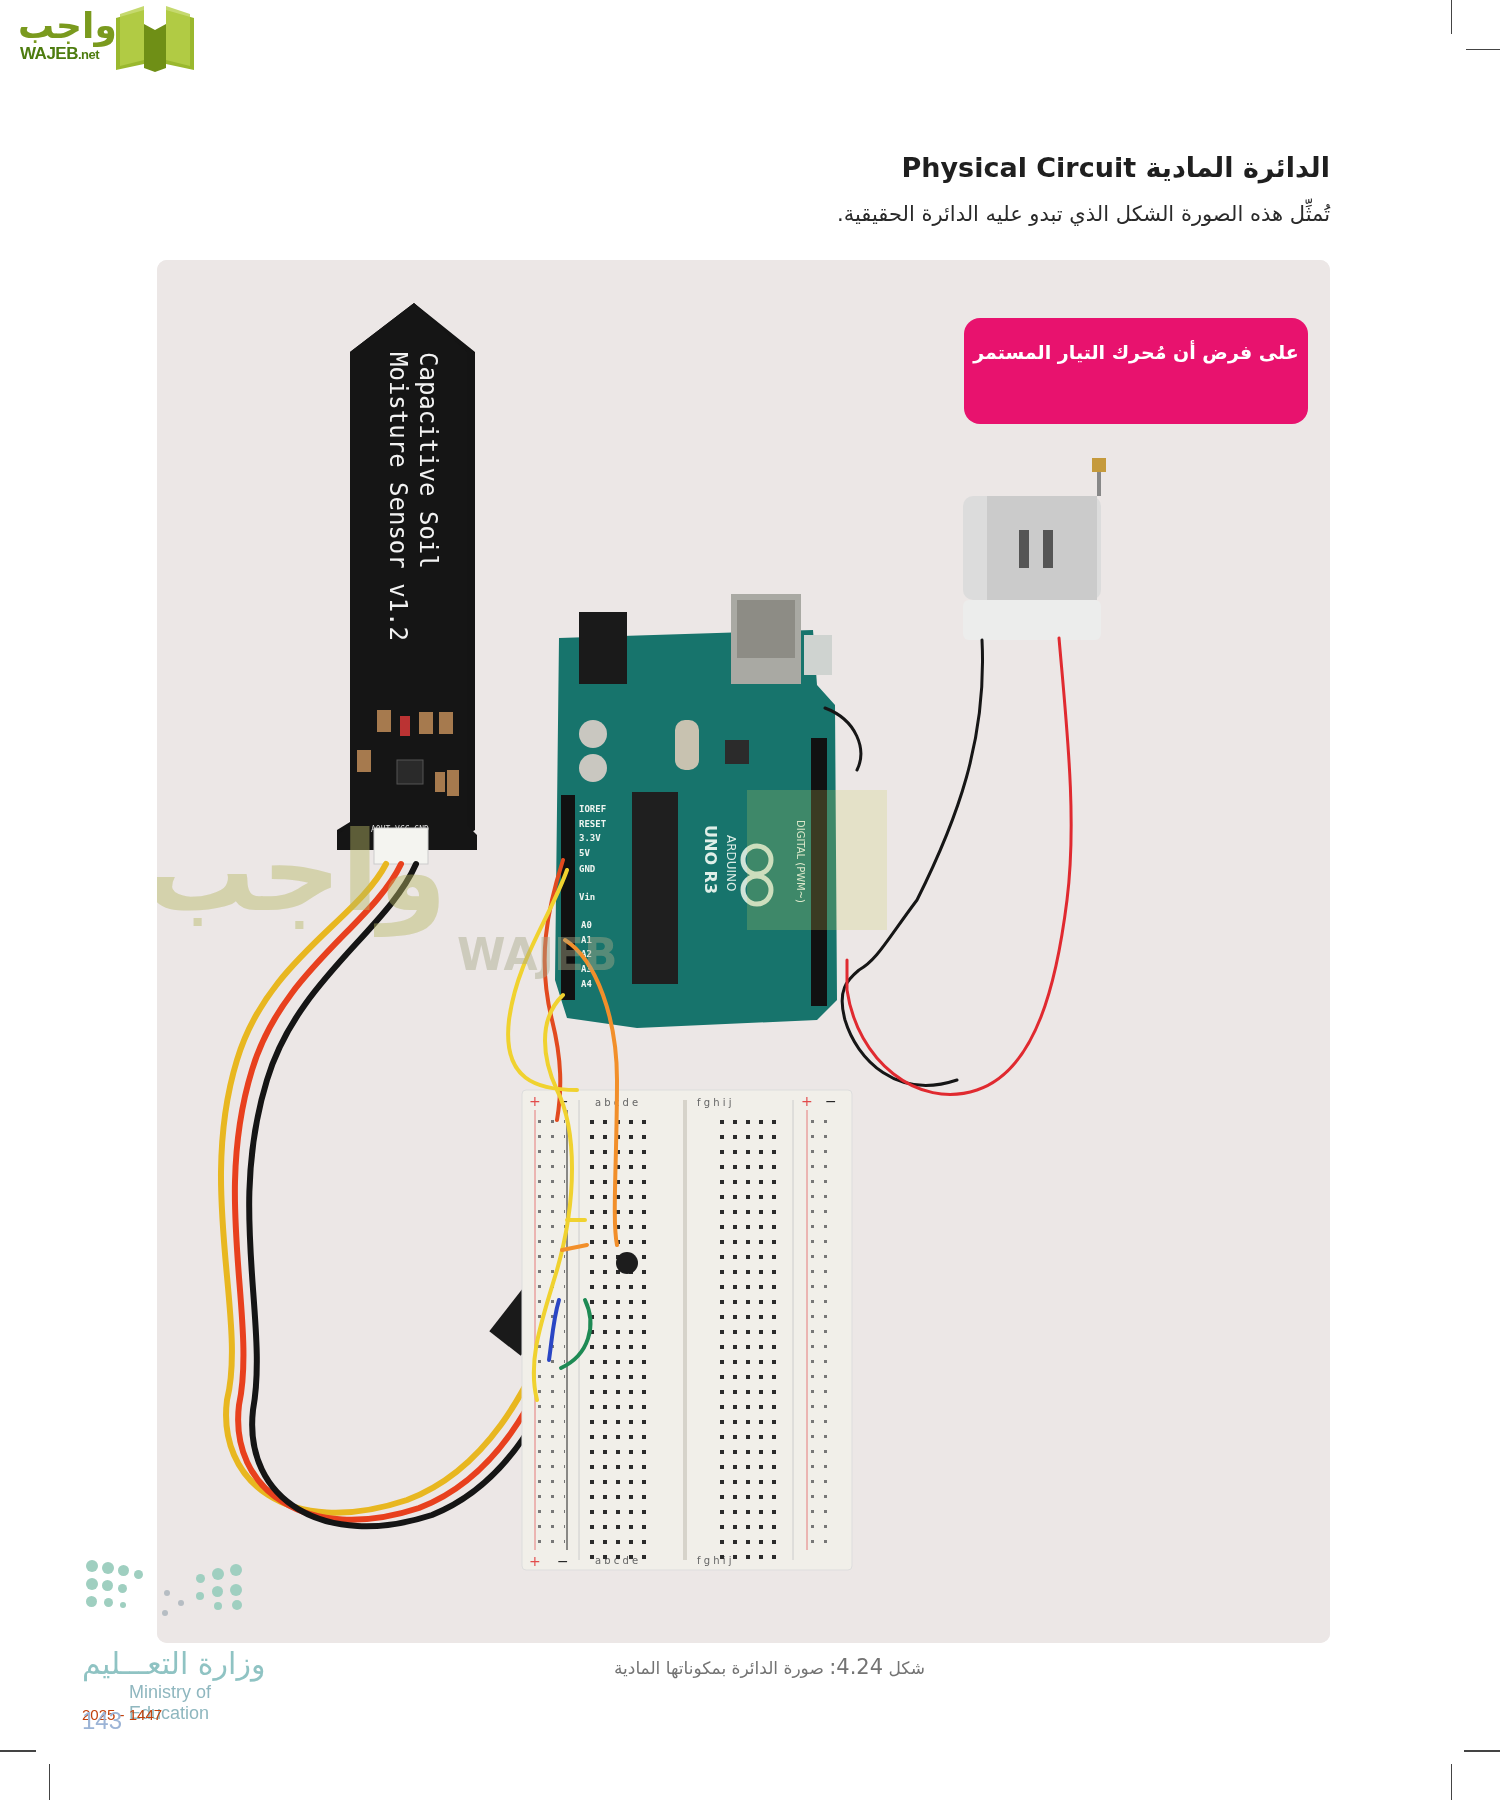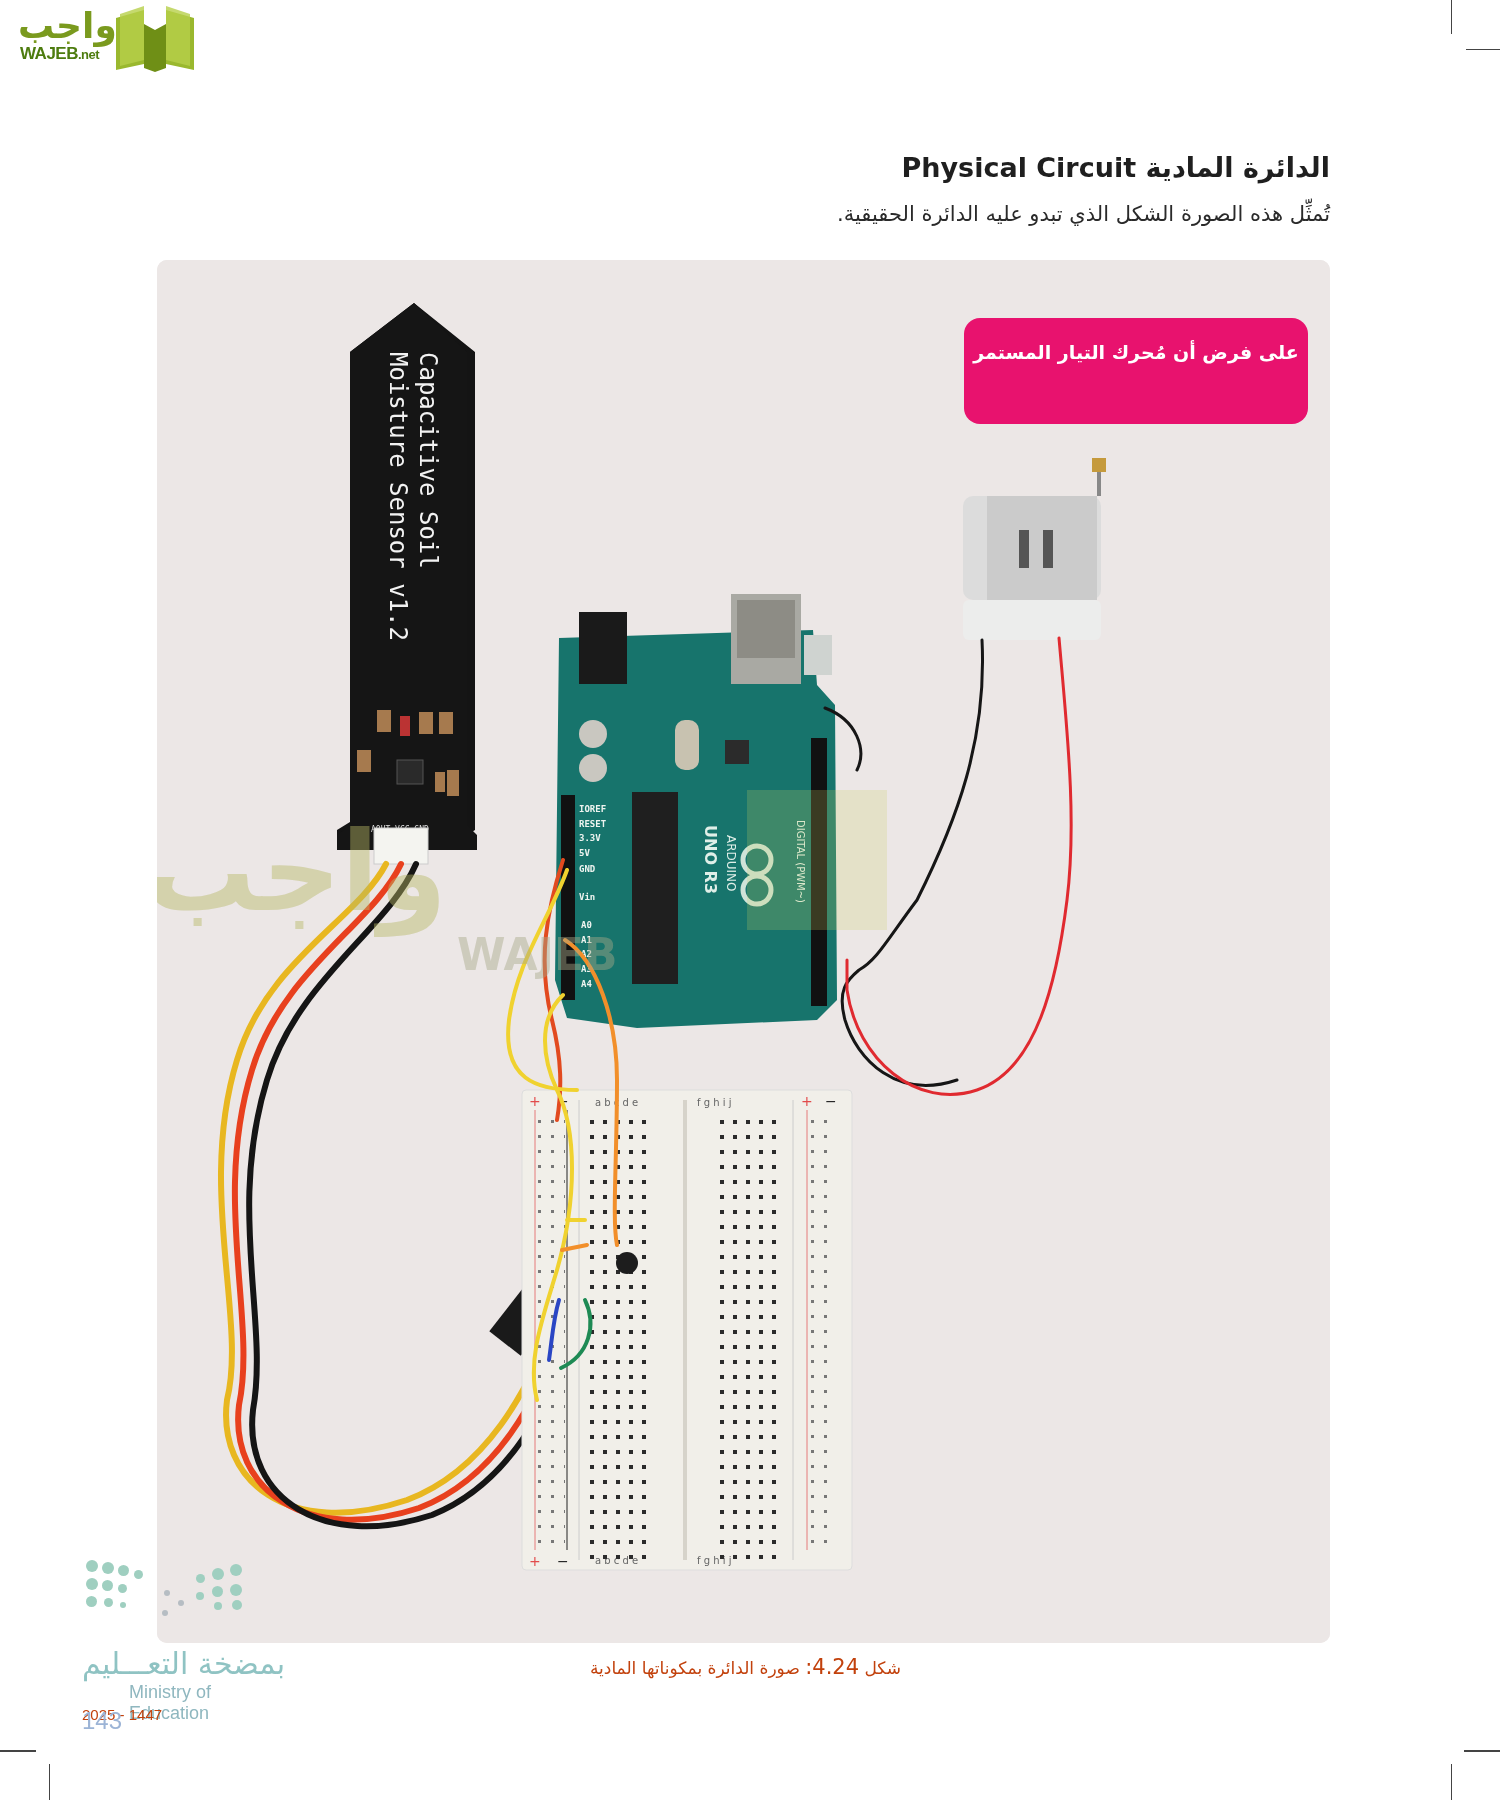--- a/index.html
+++ b/index.html
@@ -6,21 +6,21 @@
   body { width:1500px; height:1800px; background:#ffffff; position:relative; overflow:hidden; font-family:"DejaVu Sans", sans-serif; }
   .crop { position:absolute; background:#444; }
   .logo { position:absolute; left:8px; top:4px; width:180px; height:64px; }
   .logo-ar { position:absolute; left:10px; top:2px; font-size:36px; font-weight:bold; color:#7a9a1e; direction:rtl; line-height:40px; }
   .logo-en { position:absolute; left:12px; top:40px; font-size:17px; font-weight:bold; color:#4d7c0f; font-family:"Liberation Sans", sans-serif; letter-spacing:-0.5px; }
   .logo-en small { font-size:13px; }
   .heading { position:absolute; right:170px; top:152px; direction:rtl; font-family:"DejaVu Sans", sans-serif; font-weight:bold; font-size:27px; color:#1f1f1f; white-space:nowrap; }
   .subtitle { position:absolute; right:170px; top:202px; direction:rtl; font-size:21px; color:#2a2a2a; white-space:nowrap; }
   .photo { position:absolute; left:157px; top:260px; width:1173px; height:1383px; background:#ece7e6; border-radius:10px; overflow:hidden; }
   .callout { position:absolute; left:767px; top:58px; width:344px; height:106px; background:#e8126e; border-radius:16px; color:#fff; direction:rtl; text-align:center; font-size:19px; font-weight:bold; line-height:32px; padding-top:18px; box-sizing:border-box;margin-left:40px; }
-  .caption { position:absolute; left:590px; top:1655px; direction:rtl; color:#c2410c; font-size:17px; white-space:nowrap; }
+  .caption { position:absolute; left:614px; top:1655px; direction:rtl; color:#737373; font-size:17px; white-space:nowrap; }
   .caption b { font-size:21px; font-weight:normal; }
   .ministry { position:absolute; left:82px; top:1560px; width:200px; height:170px; }
   .ministry .ar { position:absolute; left:0; top:86px; direction:rtl; font-size:30px; color:#8fc3c3; white-space:nowrap; }
   .ministry .en { position:absolute; left:0; top:122px; font-size:18px; color:#8fb7bf; font-family:"Liberation Sans", sans-serif;margin-left:47px; }
   .ministry .yr { position:absolute; left:0; top:146px; font-size:15px; color:#c2410c; font-family:"Liberation Sans", sans-serif; }
   .pagenum { position:absolute; left:82px; top:1668px; font-size:24px; color:#9cb4d6; font-family:"Liberation Sans", sans-serif;margin-top:39px; }
   .dot { position:absolute; border-radius:50%; background:#9fcfc0; }
   svg { position:absolute; left:0; top:0; }
 </style>
 </head>
@@ -216,21 +216,21 @@
   <div class="dot" style="left:148px;top:4px;width:12px;height:12px;"></div>
   <div class="dot" style="left:114px;top:14px;width:9px;height:9px;"></div>
   <div class="dot" style="left:130px;top:26px;width:11px;height:11px;"></div>
   <div class="dot" style="left:148px;top:24px;width:12px;height:12px;"></div>
   <div class="dot" style="left:114px;top:32px;width:8px;height:8px;"></div>
   <div class="dot" style="left:132px;top:42px;width:8px;height:8px;"></div>
   <div class="dot" style="left:150px;top:40px;width:10px;height:10px;"></div>
   <div class="dot" style="left:82px;top:30px;width:6px;height:6px;background:#b6bdc3;"></div>
   <div class="dot" style="left:96px;top:40px;width:6px;height:6px;background:#b6bdc3;"></div>
   <div class="dot" style="left:80px;top:50px;width:6px;height:6px;background:#b6bdc3;"></div>
-  <div class="ar">بمضخة التعـــليم</div>
+  <div class="ar">وزارة التعـــليم</div>
   <div class="en">Ministry of Education</div>
   <div class="yr">2025 - 1447</div>
 </div>
 <div class="pagenum">143</div>
 
 <div class="caption">
   <span>شكل</span>
   <b>4.24:</b>
   <span>صورة الدائرة بمكوناتها المادية</span>
 </div>

